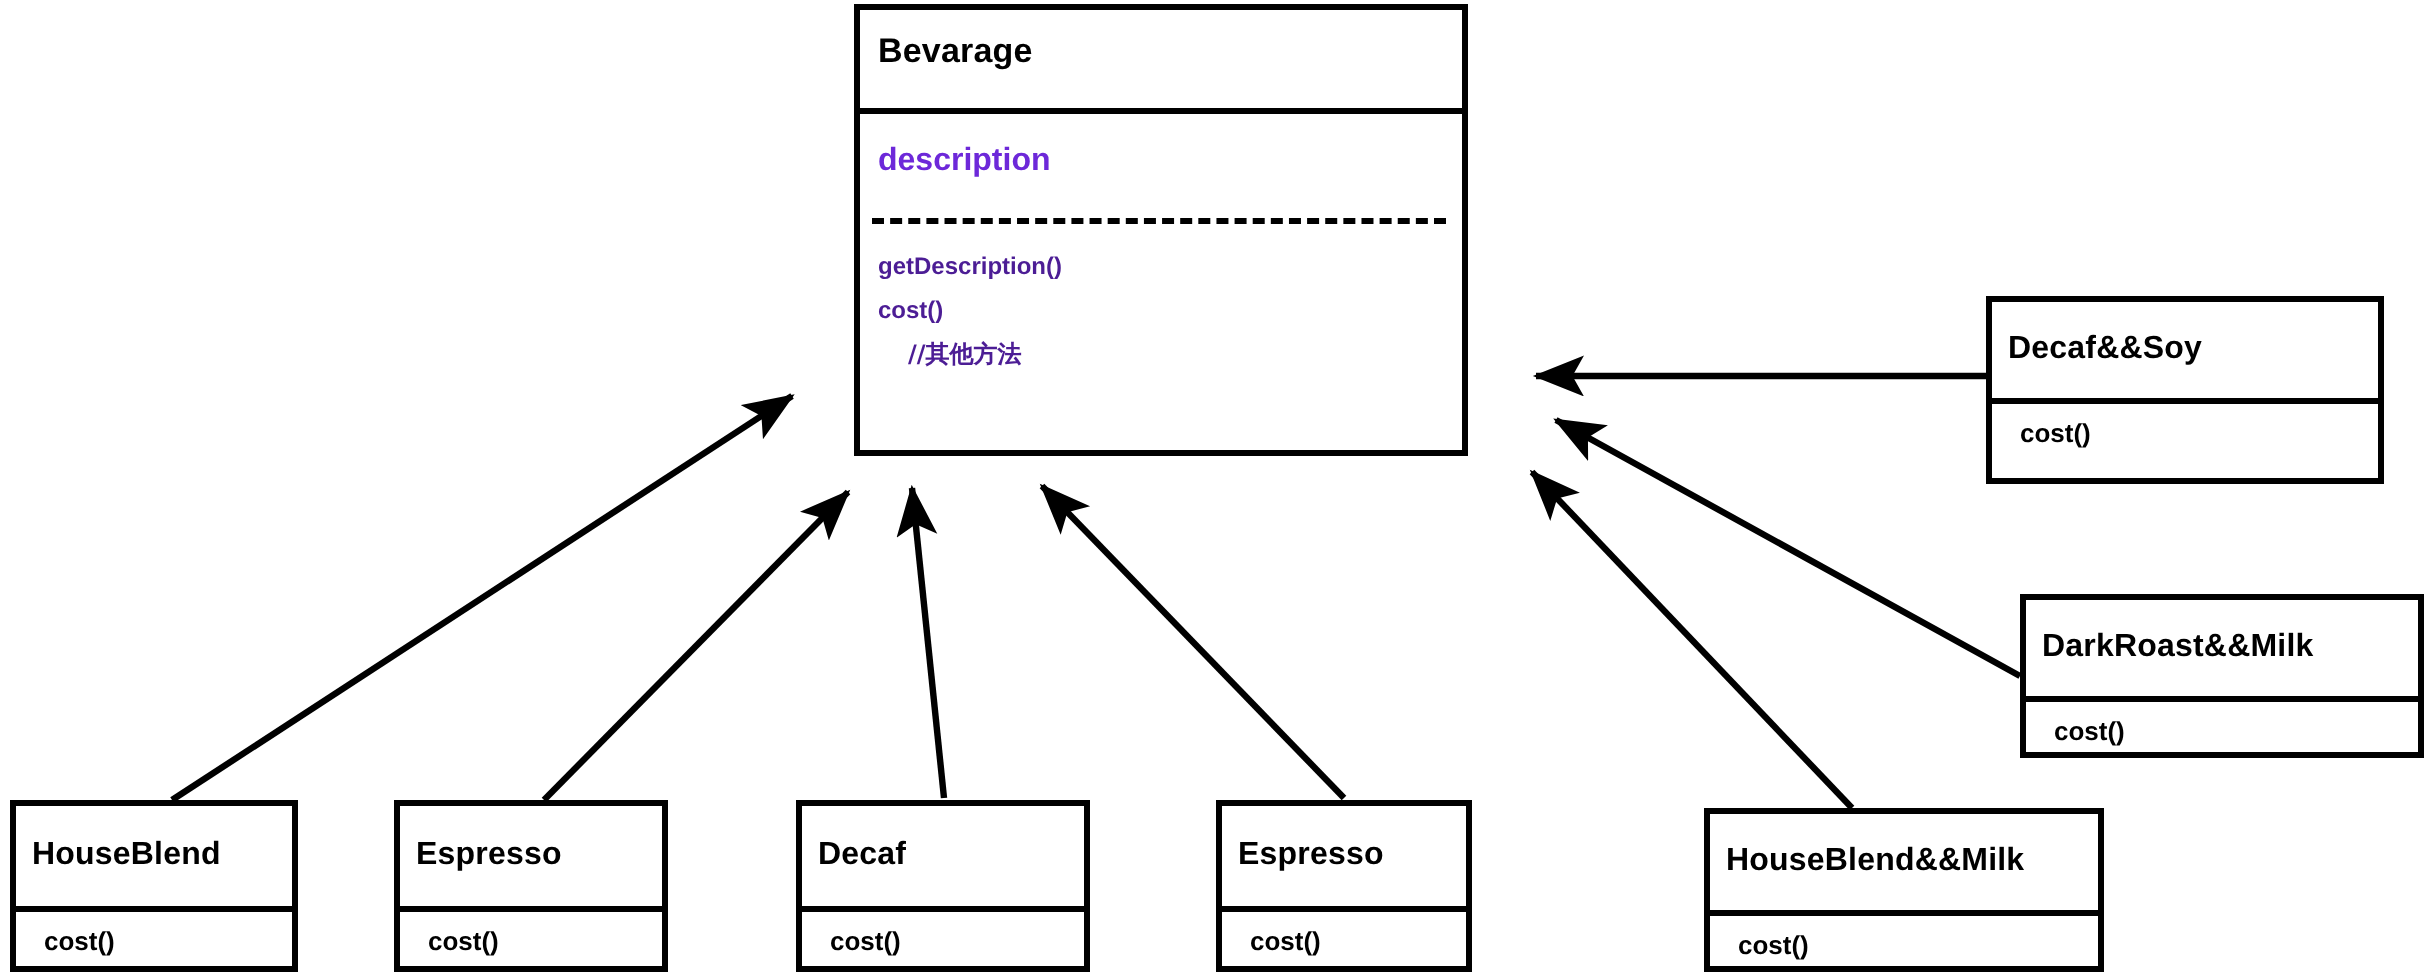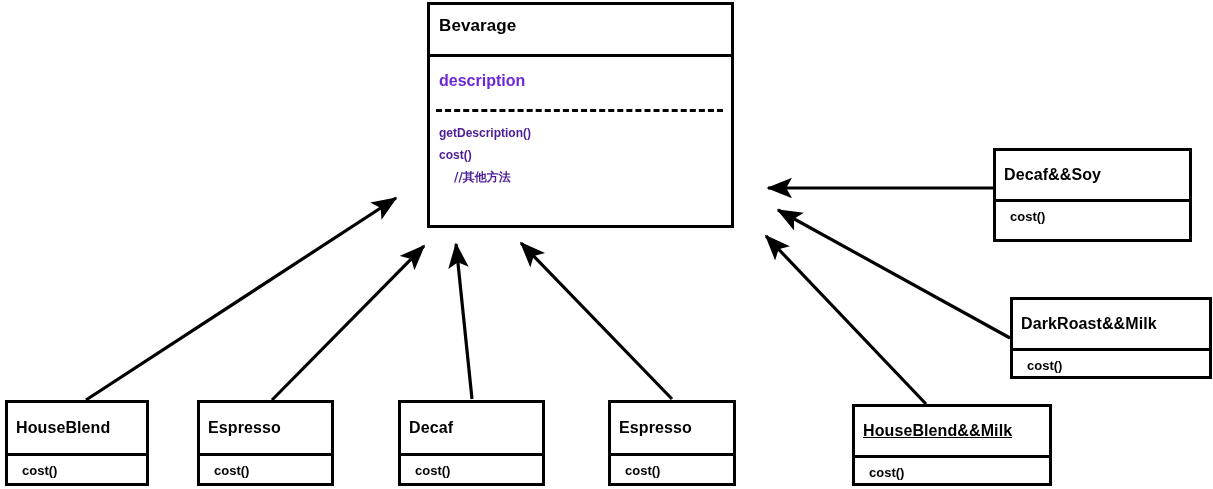--- a/index.html
+++ b/index.html
@@ -94,21 +94,21 @@
     height: 31px;
     display: flex;
     align-items: center;
     padding-top: 0;
   }
   #class-houseblend { left: 5px;   top: 400px; width: 144px; height: 86px; text-align: center; }
   #class-espresso   { left: 197px; top: 400px; width: 137px; height: 86px; }
   #class-decaf      { left: 398px; top: 400px; width: 147px; height: 86px; text-align: right; }
   #class-darkroast  { left: 608px; top: 400px; width: 128px; height: 86px; }
   #class-houseblendmilk { left: 852px; top: 404px; width: 200px; height: 82px; }
-  #class-houseblendmilk .uml-name { height: 48px; text-decoration: underline; }
+  #class-houseblendmilk .uml-name { height: 48px; }
   #class-houseblendmilk .uml-section { height: 31px; }
   #class-decafsoy   { left: 993px; top: 148px; width: 199px; height: 94px; }
   #class-decafsoy .uml-name { height: 48px; }
   #class-decafsoy .uml-section { height: 31px; }
   #class-darkroastmilk { left: 1010px; top: 297px; width: 202px; height: 82px; }
   #class-darkroastmilk .uml-name { height: 48px; }
   #class-darkroastmilk .uml-section { height: 31px; }
 
   svg#edges {
     position: absolute;

